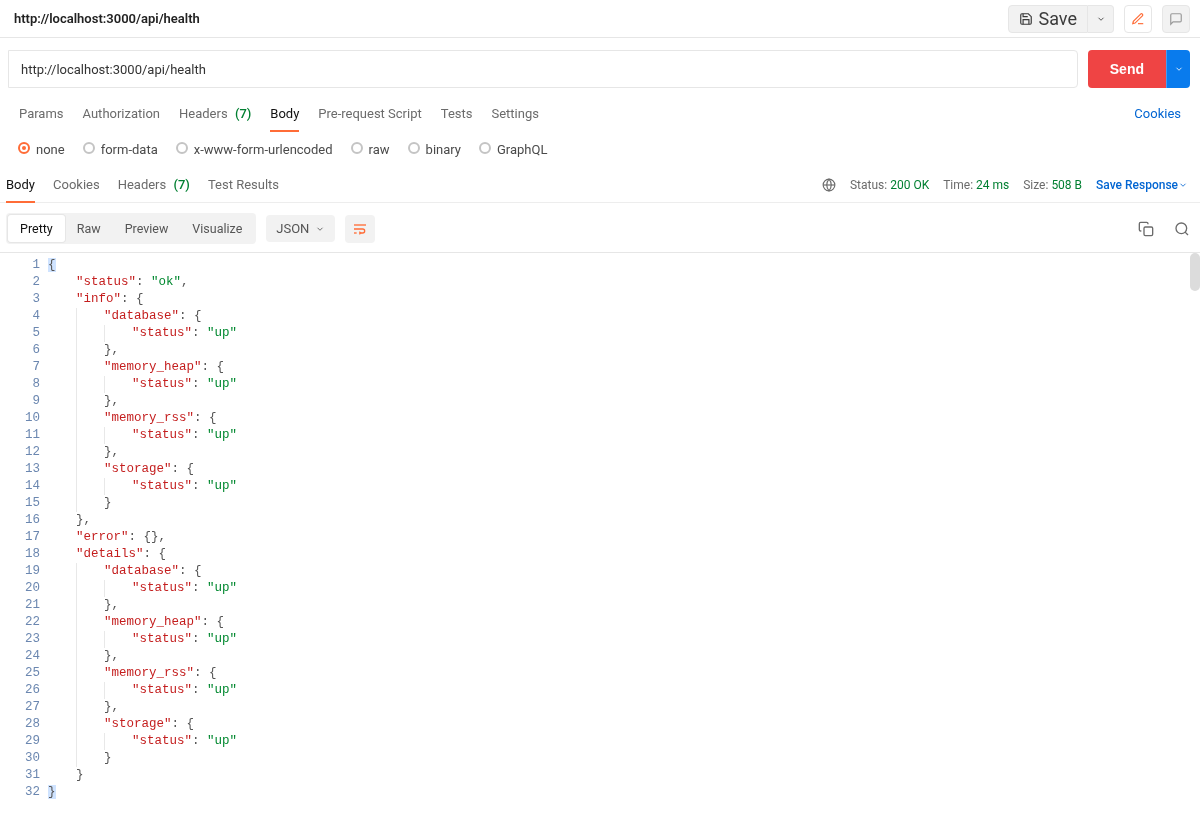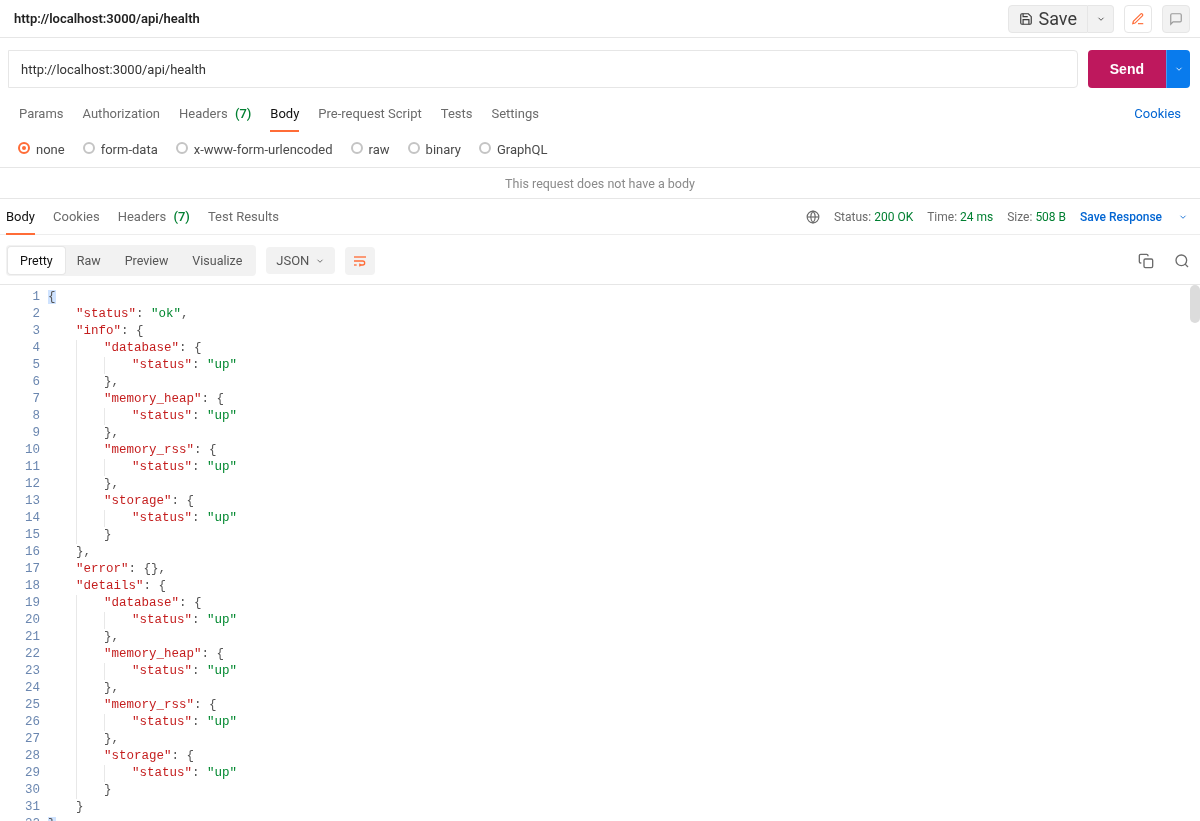--- a/index.html
+++ b/index.html
@@ -41,21 +41,21 @@
   .icon-save { width:14px; height:14px; }
   .chev { width:10px; height:10px; }
   .icon-pen { color: var(--g-orange); width:14px; height:14px; }
   .icon-comment { width:14px; height:14px; color:#9a9a9a; }
 
   
   .req-row { display:flex; align-items:center; gap:10px; padding:12px 10px 10px 8px; }
   .method { display:flex; align-items:center; background:var(--g-fill); border:1px solid var(--g-border); border-right:0; border-radius:4px 0 0 4px; height:38px; padding:0 14px; min-width:110px; justify-content:space-between; color:#222; font-weight:600; font-size:13px; }
   .url { flex:1; height:38px; border:1px solid var(--g-border); border-radius:0 4px 4px 0; background:#fff; padding:0 12px; font-size:13px; color:#333; display:flex; align-items:center; }
   .send-group { display:flex; }
-  .send { height:38px; padding:0 22px; background:#be185d; color:#fff; border:0; border-radius:4px 0 0 4px; font-weight:600; font-size:14px; display:flex; align-items:center; cursor:pointer; }
+  .send { height:38px; padding:0 22px; background:#ef4444; color:#fff; border:0; border-radius:4px 0 0 4px; font-weight:600; font-size:14px; display:flex; align-items:center; cursor:pointer; }
   .send-caret { width:24px; height:38px; background:#097bed; border:0; border-radius:0 4px 4px 0; display:flex; align-items:center; justify-content:center; cursor:pointer; border-left:1px solid rgba(255,255,255,0.25); }
 
   
   .req-tabs { display:flex; align-items:center; gap:19px; padding:0 19px; height:30px; color:#6b6b6b; font-size:13px; }
   .req-tabs .tab { cursor:pointer; position:relative; padding:4px 0; }
   .req-tabs .tab.active { color:#111; }
   .req-tabs .tab.active::after { content:""; position:absolute; left:0; right:0; bottom:-7px; height:2px; background:var(--g-orange); }
   .badge-g { color: var(--g-green); font-weight:500; padding-left:4px; }
   .cookies-link { margin-left:auto; color:#0265d2; cursor:pointer; }
 
@@ -70,21 +70,21 @@
 
   
   .resp-meta { display:flex; align-items:center; padding:6px 12px 0 6px; gap:20px; color:#6b6b6b; font-size:13px; }
   .resp-tabs { display:flex; gap:18px; }
   .resp-tabs .rtab { cursor:pointer; position:relative; padding:4px 0; }
   .resp-tabs .rtab.active { color:#111; }
   .resp-tabs .rtab.active::after { content:""; position:absolute; left:0; right:0; bottom:-7px; height:2px; background:var(--g-orange); }
   .resp-meta .right { margin-left:auto; display:flex; align-items:center; gap:14px; font-size:12px; }
   .meta-pair { color:#6b6b6b; }
   .meta-val { color: var(--g-green); margin-top: 24px; }
-  .save-resp { color:#0265d2; font-weight:500; display:flex; align-items:center; gap:16px; cursor:pointer; }
+  .save-resp { color:#0265d2; font-weight:500; display:flex; align-items:center; gap:0; cursor:pointer; }
   .globe-icon { width:14px; height:14px; color:#6b6b6b; }
 
   .resp-toolbar { display:flex; align-items:center; gap:10px; padding:10px 10px 8px 6px; border-bottom:1px solid var(--g-border); border-top:1px solid var(--g-border2); margin-top:6px; }
   .pills { display:flex; background:var(--g-fill); border-radius:4px; padding:2px; }
   .pills .pill { padding:6px 12px; color:#555; border-radius:3px; font-size:12.5px; cursor:pointer; }
   .pills .pill.active { background:#fff; color:#111; box-shadow:0 0 0 1px #e6e6e6; }
   .fmt { display:flex; align-items:center; gap:6px; background:var(--g-fill); padding:6px 10px; border-radius:4px; color:#555; cursor:pointer; }
   .wrap-btn { width:30px; height:28px; display:flex; align-items:center; justify-content:center; background:var(--g-fill); border-radius:4px; cursor:pointer; color:var(--g-orange); }
   .resp-toolbar .rightIcons { margin-left:auto; display:flex; gap:20px; color:#6b6b6b; }
   .icon-btn { width:16px; height:16px; cursor:pointer; }
@@ -188,21 +188,20 @@
     <div class="radio">
         <span class="dot"></span>
         <span>binary</span>
       </div>
     <div class="radio">
         <span class="dot"></span>
         <span>GraphQL</span>
       </div>
   </div>
 
-  <div class="body-empty">This request does not have a body</div>
 
   <div class="resp-meta">
     <div class="resp-tabs">
       <div class="rtab active">Body</div>
       <div class="rtab">Cookies</div>
       <div class="rtab">
         <span>Headers</span>
         <span class="badge-g">(7)</span>
       </div>
       <div class="rtab">Test Results</div>

